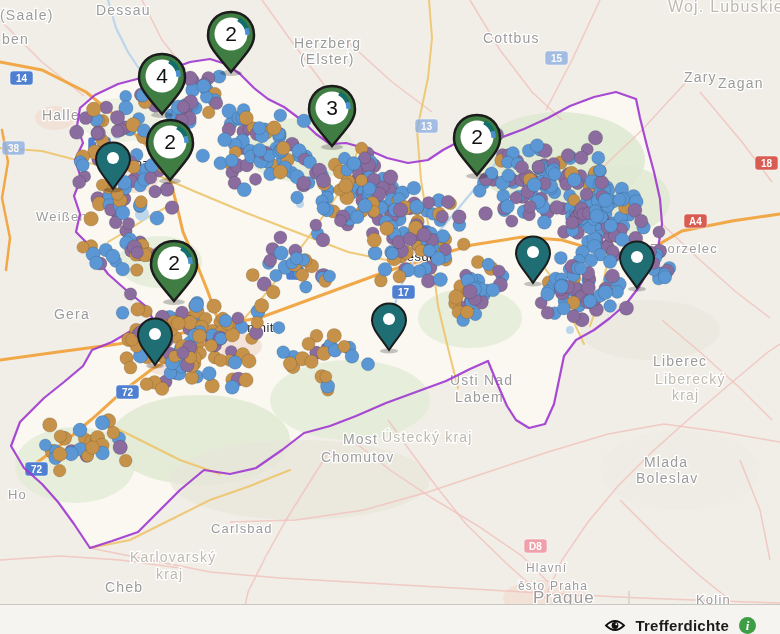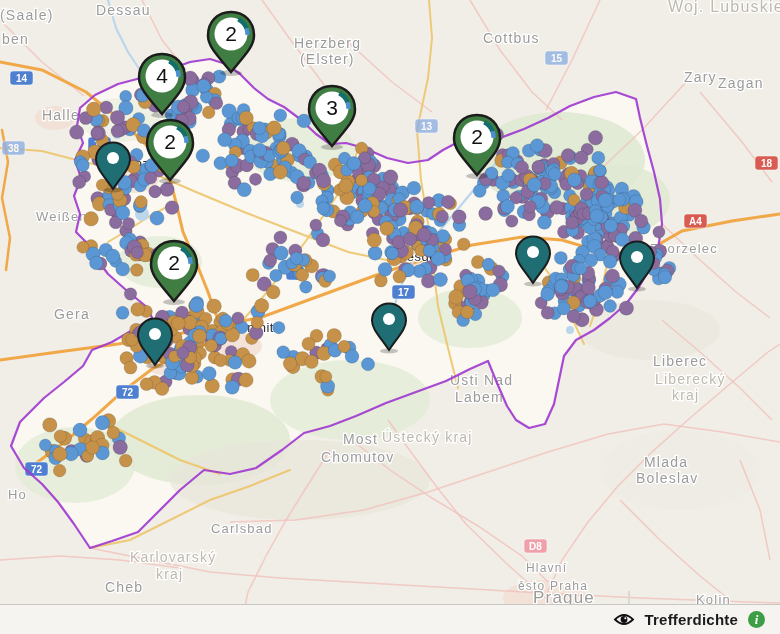--- a/index.html
+++ b/index.html
@@ -1,22 +1,22 @@
 <!DOCTYPE html>
 <html><head>
 <meta charset="utf-8">
 <style>
   html,body{margin:0;padding:0;background:#ffffff;font-family:"Liberation Sans",sans-serif;}
   .stage{position:relative;width:780px;height:634px;overflow:hidden;background:#f1eee7;}
   .map{position:absolute;left:0;top:0;width:780px;height:604px;cursor:grab;}
   .map svg{display:block;}
   .attr-divider{position:absolute;left:628px;top:591px;width:2px;height:13px;background:#d9d8d3;}
   .bottom-bar{position:absolute;left:0;top:604px;width:780px;height:30px;background:#f5f4f1;
-    border-top:1px solid #c8c7c2;display:flex;align-items:center;justify-content:flex-end;
-    box-sizing:border-box;padding-right:15px;}
+    border-top:1px solid #c8c7c2;display:flex;align-items:flex-end;justify-content:flex-end;
+    box-sizing:border-box;padding-right:24px;}
   .density-toggle{display:flex;align-items:center;gap:10px;cursor:pointer;}
   .density-label{font-size:15px;font-weight:600;color:#1b1b1b;letter-spacing:.2px;}
   .info-badge{width:17px;height:17px;border-radius:50%;background:#3d9e46;color:#fff;
     font-family:"Liberation Serif",serif;font-style:italic;font-weight:bold;font-size:13px;
     line-height:17px;text-align:center;display:inline-block;}
   .eye-wrap{display:inline-flex;align-items:center;}
 </style>
 </head>
 <body>
 

